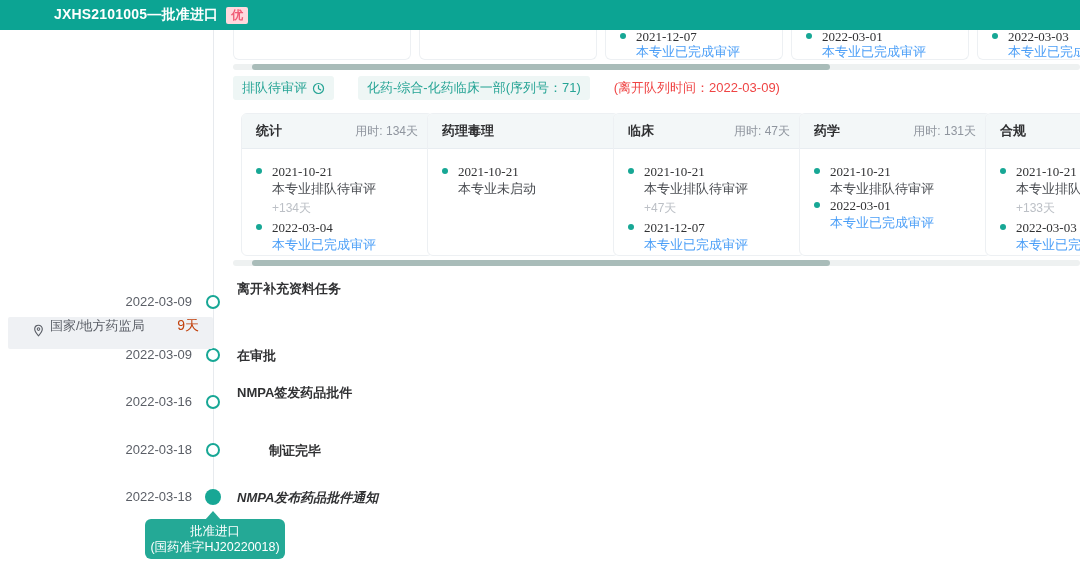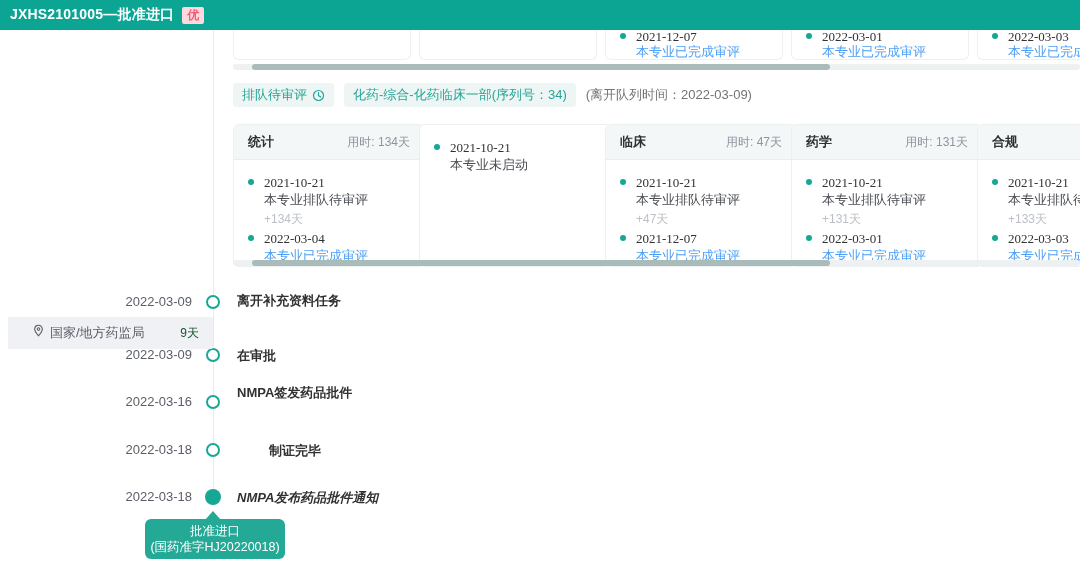--- a/index.html
+++ b/index.html
@@ -3,47 +3,47 @@
 <meta charset="utf-8">
 <style>
   * { margin:0; padding:0; box-sizing:border-box; }
   html,body { width:1080px; height:571px; overflow:hidden; background:#ffffff;
     font-family:"Liberation Sans","DejaVu Sans",sans-serif; }
   body { position:relative; }
 
   
   .titlebar { position:absolute; left:0; top:0; width:1080px; height:30px;
     background:#0ca493; display:flex; align-items:center; padding-left:10px; z-index:20; }
-  .titlebar .title { color:#ffffff; font-weight:bold; font-size:14px; letter-spacing:.2px; }
+  .titlebar .title { color:#ffffff; font-weight:bold; font-size:14px; letter-spacing:.2px;margin-left:44px; }
   .titlebar .badge { margin-left:8px; background:#ffd9de; color:#f05b76; font-size:12px;
     font-weight:bold; padding:1px 5px; border-radius:2px; line-height:15px; }
 
   
   .spine { position:absolute; left:213px; top:30px; width:1px; height:467px; background:#e7eaee; }
 
   
   .prev-card { position:absolute; top:30px; height:30px; width:178px; background:#ffffff;
     border:1px solid #edf0f3; border-top:none; border-radius:0 0 6px 6px; overflow:hidden; }
 
   
   .hscroll { position:absolute; left:233px; width:847px; height:6px; background:#eef1f1;
     border-radius:3px; }
   .hscroll .thumb { position:absolute; left:19px; top:0; width:578px; height:6px;
     background:#a9bcb9; border-radius:3px; }
 
   
-  .tags-row { position:absolute; left:233px; top:83px; height:24px; display:flex;
-    align-items:center; gap:10px; white-space:nowrap; }
+  .tags-row { position:absolute; left:233px; top:76px; height:24px; display:flex;
+    align-items:center; gap:24px; white-space:nowrap; }
   .tag { background:#eef6f5; color:#26a495; font-size:13px; height:24px; display:flex;
     align-items:center; gap:5px; padding:0 9px; border-radius:3px; }
-  .leave-note { color:#737373; font-size:13px; }
-
-  
-  .rcard { position:absolute; top:124px; width:192px; height:143px; background:#ffffff;
-    border:1px solid #edf0f3; border-radius:6px; overflow:hidden; }
+  .leave-note { color:#ef4444; font-size:13px; }
+
+  
+  .rcard { position:absolute; top:113px; width:192px; height:143px; background:#ffffff;
+    border:1px solid #edf0f3; border-radius:6px; overflow:hidden;margin-left:8px; }
   .rcard-head { height:35px; background:#f3f7f8; border-bottom:1px solid #e8edf1;
     display:flex; align-items:center; justify-content:space-between; padding:0 14px; }
   .rcard-title { font-size:13px; font-weight:bold; color:#303133; white-space:nowrap; }
   .rcard-duration { font-size:12px; color:#8f959e; white-space:nowrap; }
   .rcard-body { padding:14px 10px 10px 0; }
 
   .entry { position:relative; padding-left:30px; white-space:nowrap;font-family:Liberation Serif, serif; }
   .entry .dot { position:absolute; left:14px; top:5px; width:6px; height:6px;
     border-radius:50%; background:#17a795; }
   .entry .e-date { font-size:13px; color:#303133; line-height:17px; }
@@ -59,24 +59,24 @@
   
   .tl-date { position:absolute; left:100px; width:92px; text-align:right; font-size:13px;
     color:#5a5e66; white-space:nowrap; }
   .tl-node { position:absolute; background:#ffffff; border:2px solid #17a795;
     border-radius:50%; width:14px; height:14px; }
   .tl-node.filled { background:#17a795; border:none; width:16px; height:16px; }
   .tl-label { position:absolute; left:237px; font-size:13px; font-weight:bold;
     color:#303133; white-space:nowrap; }
 
   .agency-bar { position:absolute; left:8px; top:317px; width:205px; height:32px;
-    background:#eff1f4; border-radius:2px; display:flex; align-items:center;
+    background:#eff1f4; border-radius:2px; display:flex; 
     padding:0 14px 0 42px; z-index:5; }
   .agency-bar .agency-label { font-size:13px; color:#5a5e66; flex:1; white-space:nowrap; }
-  .agency-bar .agency-days { font-size:12px; color:#14532d; white-space:nowrap; }
+  .agency-bar .agency-days { font-size:14px; color:#c2410c; white-space:nowrap; }
   .agency-bar .pin { position:absolute; left:24px; top:6px; }
 
   
   .tooltip { position:absolute; left:145px; top:519px; width:140px; height:40px;
     background:#24a996; border-radius:6px; color:#ffffff; text-align:center;
     font-size:12.5px; line-height:16px; padding-top:4px; z-index:6; }
   .tooltip .arrow { position:absolute; left:60px; top:-8px; width:0; height:0;
     border-left:8px solid transparent; border-right:8px solid transparent;
     border-bottom:9px solid #24a996; }
 </style>
@@ -124,21 +124,21 @@
   <span class="tag">
     <span>排队待审评</span>
     <span style="display:flex;">
       <svg width="13" height="13" viewBox="0 0 14 14">
         <circle cx="7" cy="7" r="5.4" fill="none" stroke="#26a495" stroke-width="1.3"></circle>
         <path d="M7 3.8v3.4l2.3 1.3" stroke="#26a495" stroke-width="1.3" fill="none" stroke-linecap="round"></path>
       </svg>
     </span>
   </span>
   <span class="tag">
-    <span>化药-综合-化药临床一部(序列号：34)</span>
+    <span>化药-综合-化药临床一部(序列号：71)</span>
   </span>
   <span class="leave-note">(离开队列时间：2022-03-09)</span>
 </div>
 
 <div id="cards-row">
     <div class="rcard" style="left: 233px;">
       <div class="rcard-head">
         <span class="rcard-title">统计</span>
         <span class="rcard-duration">用时: 134天</span>
       </div>
@@ -150,20 +150,24 @@
         </div>
         <div class="gap-line">+134天</div>
         <div class="entry">
           <span class="dot"></span>
           <div class="e-date">2022-03-04</div>
           <div class="e-status done">本专业已完成审评</div>
         </div>
       </div>
     </div>
     <div class="rcard" style="left: 419px;">
+      <div class="rcard-head">
+        <span class="rcard-title">药理毒理</span>
+        <span class="rcard-duration"></span>
+      </div>
       <div class="rcard-body">
         <div class="entry">
           <span class="dot"></span>
           <div class="e-date">2021-10-21</div>
           <div class="e-status">本专业未启动</div>
         </div>
       </div>
     </div>
     <div class="rcard" style="left: 605px;">
       <div class="rcard-head">
@@ -188,21 +192,20 @@
       <div class="rcard-head">
         <span class="rcard-title">药学</span>
         <span class="rcard-duration">用时: 131天</span>
       </div>
       <div class="rcard-body">
         <div class="entry">
           <span class="dot"></span>
           <div class="e-date">2021-10-21</div>
           <div class="e-status">本专业排队待审评</div>
         </div>
-        <div class="gap-line">+131天</div>
         <div class="entry">
           <span class="dot"></span>
           <div class="e-date">2022-03-01</div>
           <div class="e-status done">本专业已完成审评</div>
         </div>
       </div>
     </div>
     <div class="rcard" style="left: 977px;">
       <div class="rcard-head">
         <span class="rcard-title">合规</span>
@@ -224,21 +227,21 @@
     </div>
   </div>
 
 <div class="hscroll" style="top:260px">
   <div class="thumb"></div>
 </div>
 
 <div id="milestones">
     <div class="tl-date" style="top: 294px;">2022-03-09</div>
     <div class="tl-node" style="left: 206px; top: 295px;"></div>
-    <div class="tl-label" style="top: 292px;">离开补充资料任务</div>
+    <div class="tl-label" style="top: 280px;">离开补充资料任务</div>
     <div class="tl-date" style="top: 347px;">2022-03-09</div>
     <div class="tl-node" style="left: 206px; top: 348px;"></div>
     <div class="tl-label" style="top: 347px;">在审批</div>
     <div class="tl-date" style="top: 394px;">2022-03-16</div>
     <div class="tl-node" style="left: 206px; top: 395px;"></div>
     <div class="tl-label" style="top: 384px;">NMPA签发药品批件</div>
     <div class="tl-date" style="top: 442px;">2022-03-18</div>
     <div class="tl-node" style="left: 206px; top: 443px;"></div>
     <div class="tl-label" style="top: 442px; margin-left: 32px;">制证完毕</div>
     <div class="tl-date" style="top: 489px;">2022-03-18</div>

